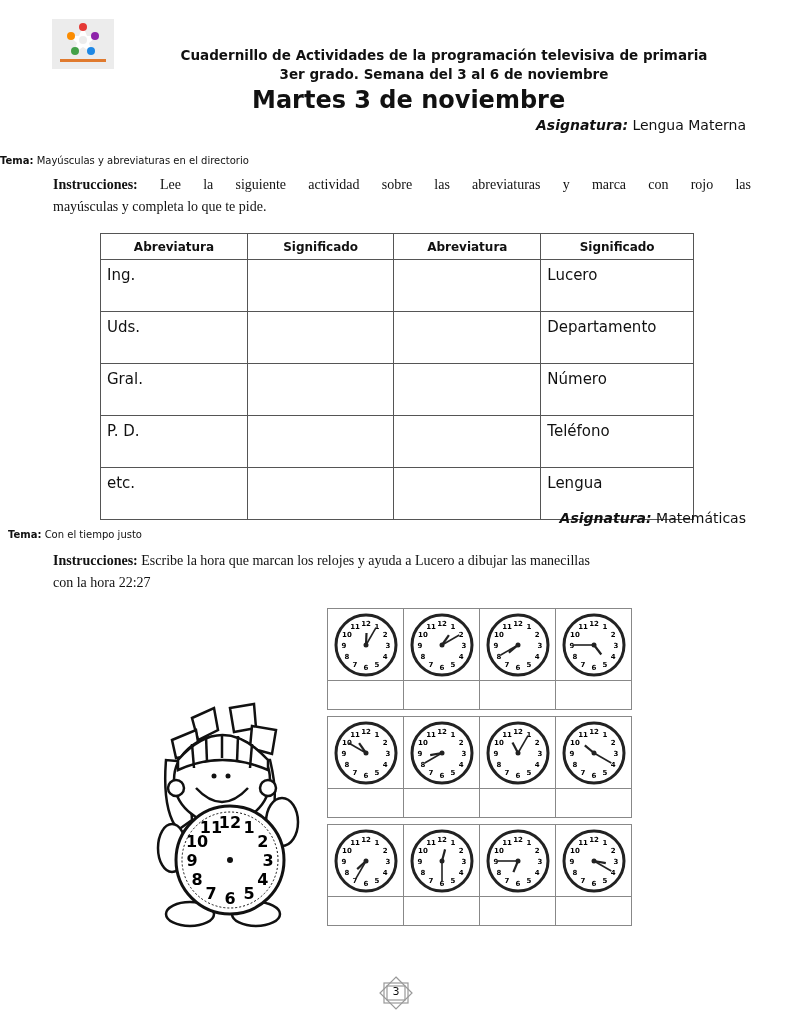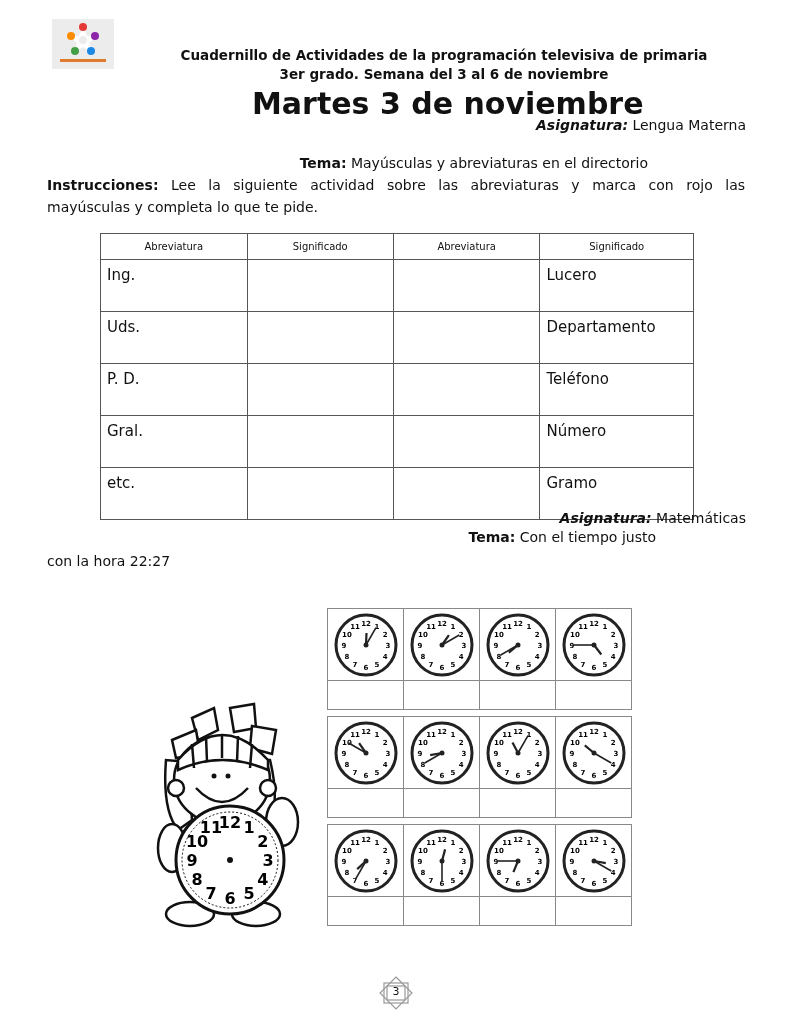--- a/index.html
+++ b/index.html
@@ -3,30 +3,30 @@
 <meta charset="utf-8">
 <style>
   html, body { margin:0; padding:0; background:#ffffff; }
   body { width:792px; height:1024px; position:relative; overflow:hidden;
          font-family:"DejaVu Sans", "Liberation Sans", sans-serif; color:#111; }
   .logo { position:absolute; left:52px; top:19px; width:62px; height:50px; background:#ececec; }
   .logo svg { display:block; }
   .hdr { position:absolute; left:0; width:792px; text-align:center; font-weight:bold; font-size:13.5px; }
   .hdr1 { top:47px; left:48px; }
   .hdr2 { top:66px; left:48px; }
-  .title { position:absolute; top:86px; left:252px; font-size:30px; font-weight:bold; }
+  .title { position:absolute; top:86px; left:252px; font-size:24px; font-weight:bold; }
   .subj { position:absolute; right:46px; font-size:14px; }
   .subj b { font-weight:bold;font-style:italic; }
-  .tema { position:absolute; width:648px; text-align:right; font-size:14px; }
-  .instr { position:absolute; left:47px; width:698px; font-size:14px; line-height:22px; text-align:justify; }
+  .tema { position:absolute; width:648px; text-align:left; font-size:10px; }
+  .instr { position:absolute; left:53px; width:698px; font-size:14px; line-height:22px; text-align:justify;font-family:Liberation Serif, serif; }
   b { font-weight:bold; }
 
   table.abbr { position:absolute; left:100px; top:233px; width:594px; border-collapse:collapse; font-size:15px; }
   table.abbr th, table.abbr td { border:1.5px solid #555; padding:0; }
-  table.abbr th { height:25px; font-weight:normal; font-size:10px; text-align:center; }
+  table.abbr th { height:25px; font-weight:bold; font-size:12px; text-align:center; }
   table.abbr td { height:45px; vertical-align:top; padding:6px 8px 0 6px; width:142px; }
 
   .clocks { position:absolute; left:327px; top:608px; width:305px; }
   .cgrid { display:grid; grid-template-columns:repeat(4, 76px); border:1px solid #888; margin-bottom:6px; }
   .cgrid > div { border-right:1px solid #888; }
   .cgrid > div:nth-child(4n) { border-right:none; }
   .cface { height:71px; border-bottom:1px solid #888; display:flex; align-items:center; justify-content:center; }
   .cans { height:28px; }
 
   .girl { position:absolute; left:152px; top:700px; }
@@ -85,51 +85,52 @@
         <td></td>
         <td>Lucero</td>
       </tr>
       <tr>
         <td>Uds.</td>
         <td></td>
         <td></td>
         <td>Departamento</td>
       </tr>
       <tr>
+        <td>Gral.</td>
+        <td></td>
+        <td></td>
+        <td>Número</td>
+      </tr>
+      <tr>
         <td>P. D.</td>
         <td></td>
         <td></td>
         <td>Teléfono</td>
       </tr>
       <tr>
-        <td>Gral.</td>
-        <td></td>
-        <td></td>
-        <td>Número</td>
-      </tr>
-      <tr>
         <td>etc.</td>
         <td></td>
         <td></td>
-        <td>Gramo</td>
+        <td>Lengua</td>
       </tr>
     </tbody>
 </table>
 
 <div class="subj" style="top:510px;text-align:center;">
   <b>Asignatura:</b>
   <span>Matemáticas</span>
 </div>
 
 <div class="tema" style="top:529px;margin-left:8px;">
   <b>Tema:</b>
   <span>Con el tiempo justo</span>
 </div>
 
 <div class="instr" style="top:550px;">
+  <div><b>Instrucciones:</b> <span>Escribe la hora que marcan los relojes y ayuda a Lucero a dibujar las manecillas</span></div>
   <div>con la hora 22:27</div>
 </div>
 
 <div class="clocks" id="clocks">
     <div class="cgrid">
       <div class="cface">
         <svg width="66" height="66" viewBox="-33 -33 66 66">
           <circle r="30" fill="#fff" stroke="#222" stroke-width="3"></circle>
           <text x="11.0" y="-16.1" text-anchor="middle" font-size="7" font-weight="bold" font-family="DejaVu Sans, sans-serif">1</text>
           <text x="19.1" y="-8.0" text-anchor="middle" font-size="7" font-weight="bold" font-family="DejaVu Sans, sans-serif">2</text>

